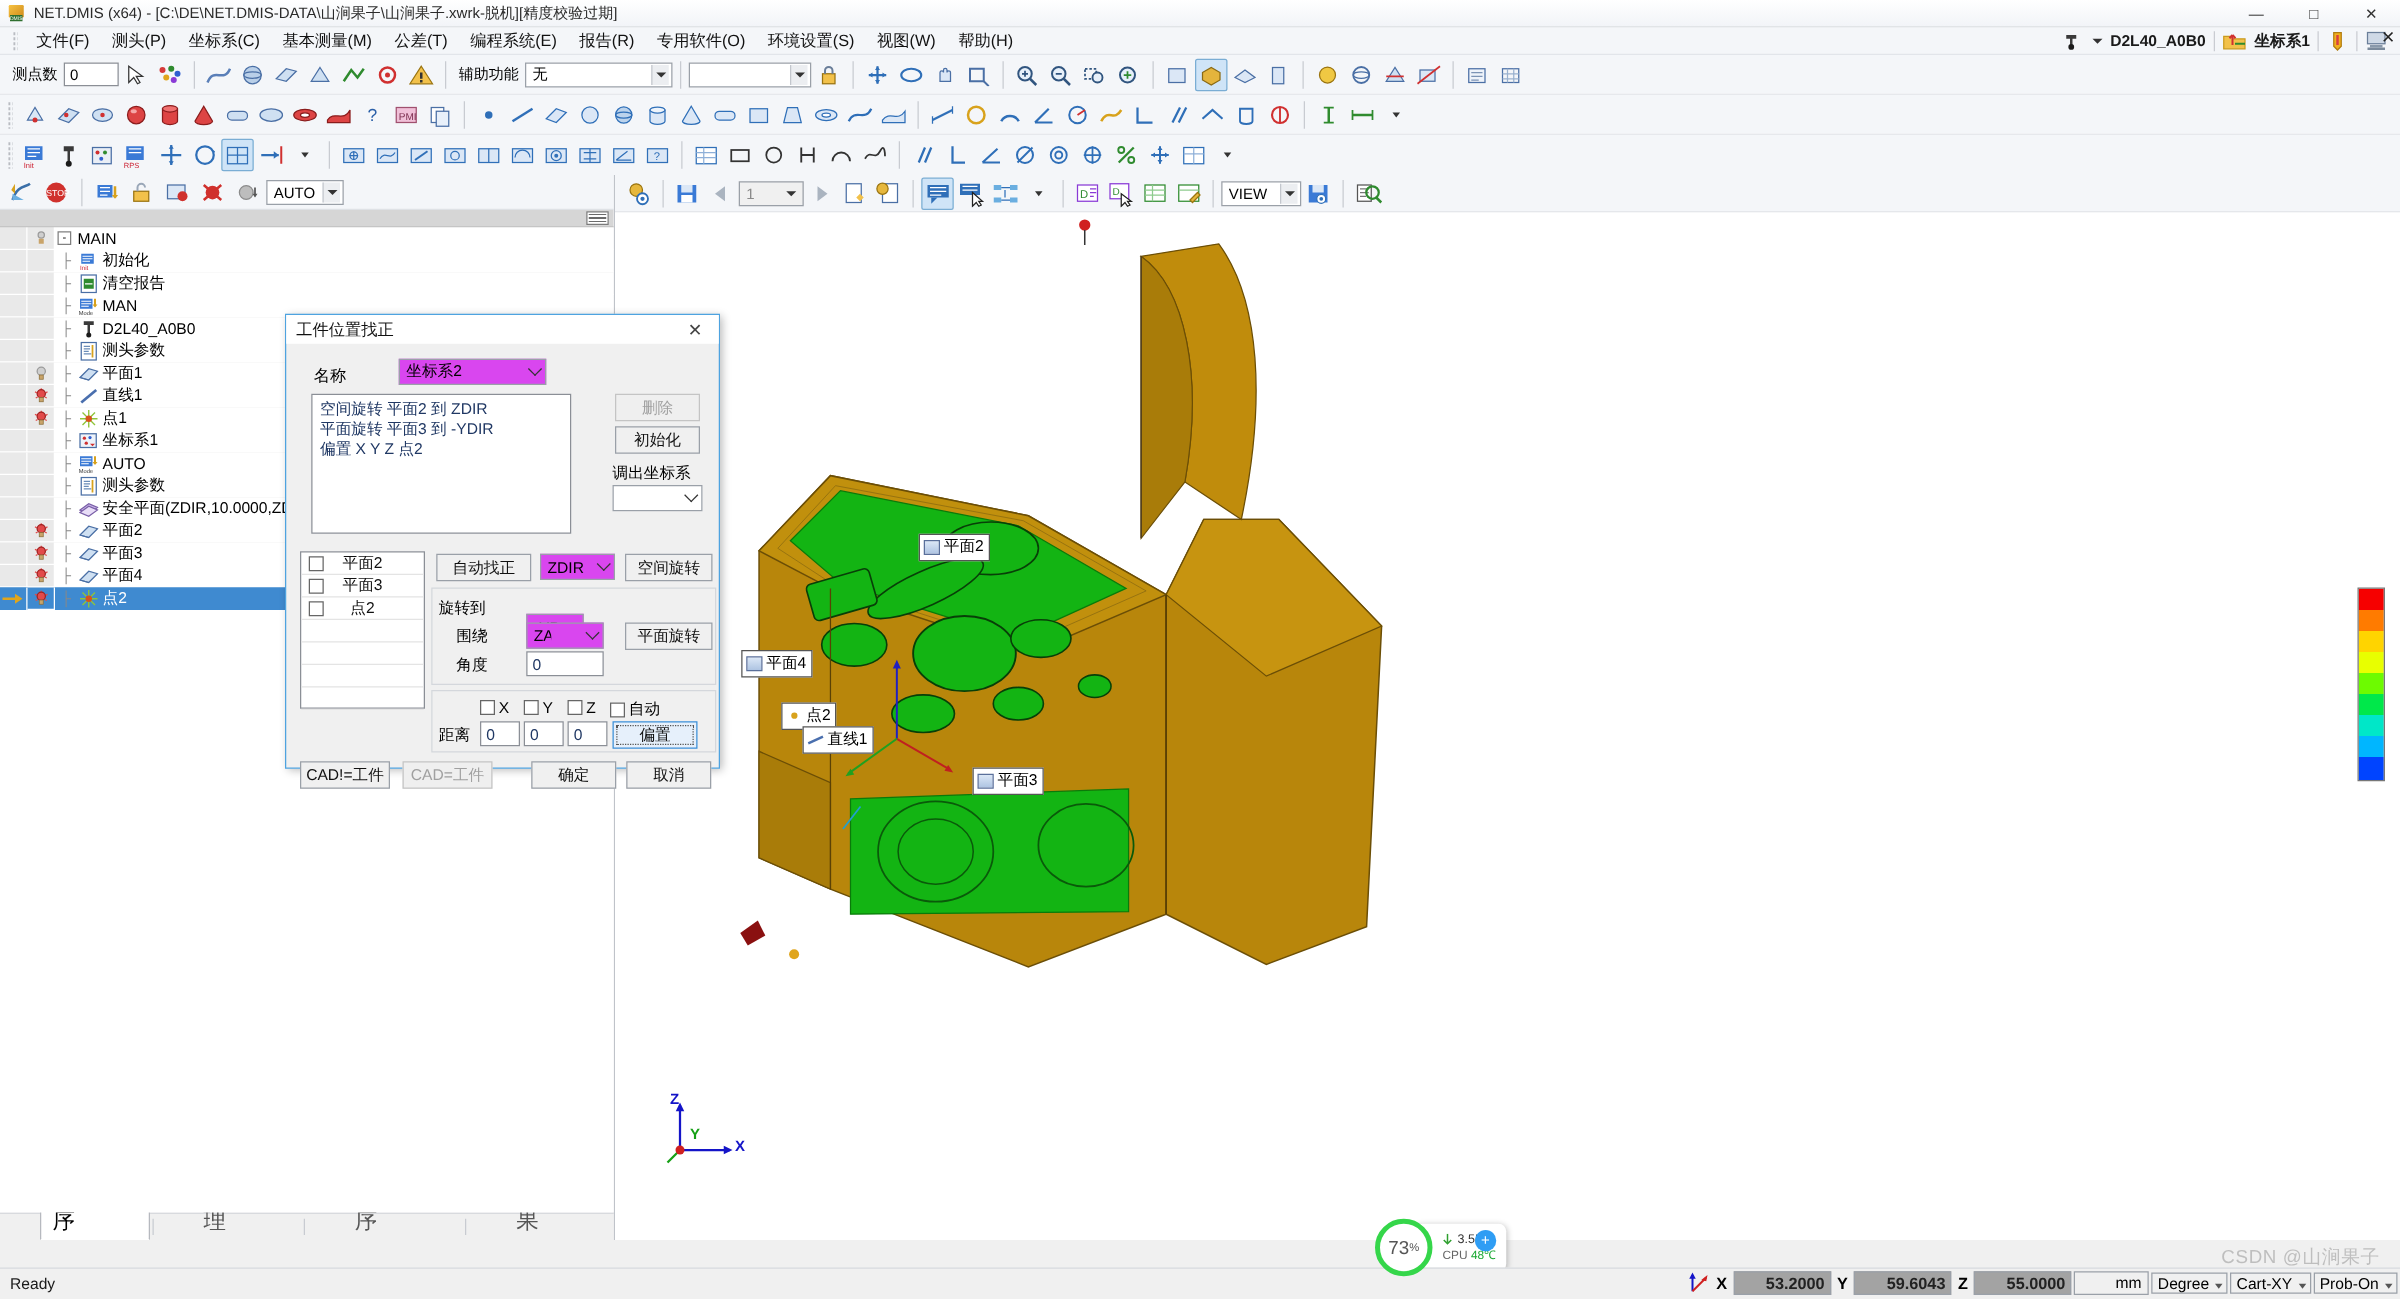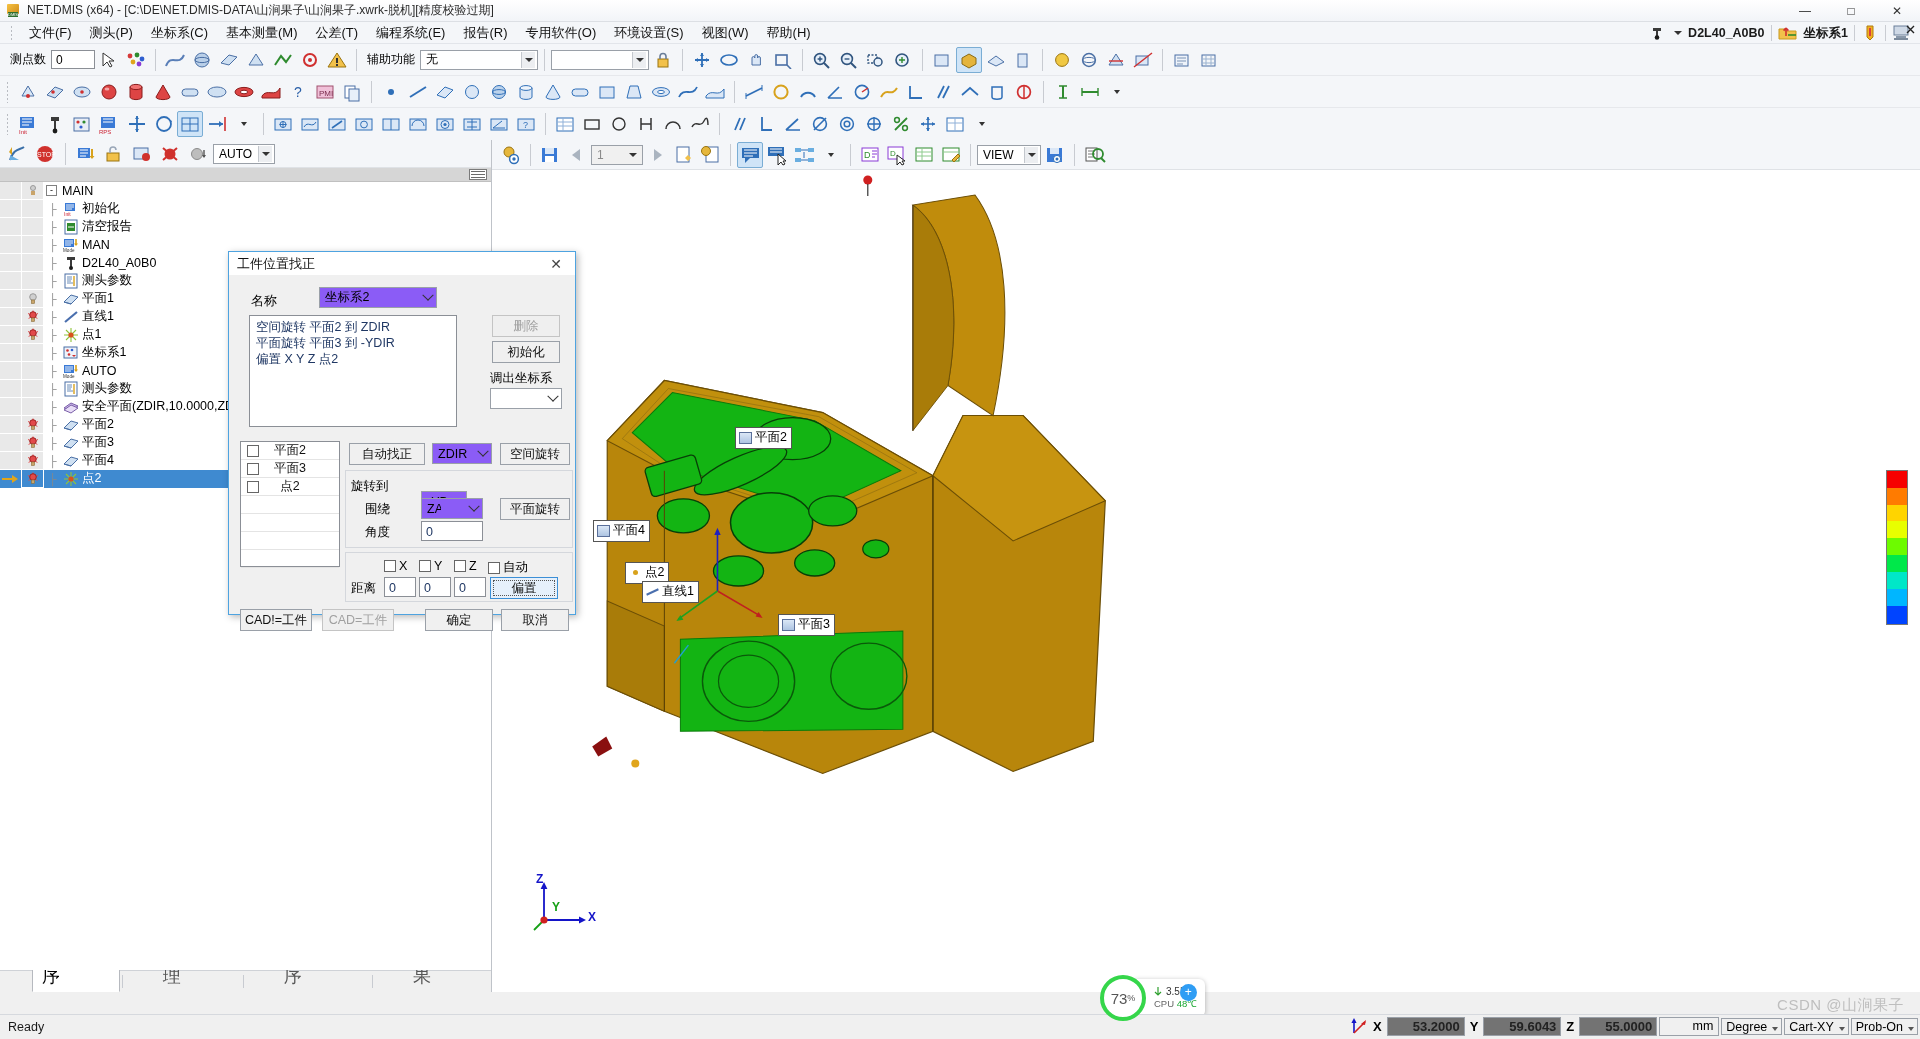--- a/index.html
+++ b/index.html
@@ -134,21 +134,21 @@
 
   
   .triad { position:absolute; }
   .triad .lbl { position:absolute; font-size:12px; font-weight:bold; }
 
   
   .statusbar { position:absolute; left:0; right:0; bottom:0; height:25px;
      background:#f0f0f0; border-top:1px solid #d6d9de; display:flex; align-items:center; }
   .status-left { padding-left:8px; font-size:12.5px; color:#1a1a1a; }
   .status-right { position:absolute; right:2px; top:1px; display:flex; align-items:center; gap:2px; }
-  .coordbox { height:19px; min-width:78px; border:1px solid #9aa0a8; background:#737373;
+  .coordbox { height:19px; min-width:78px; border:1px solid #9aa0a8; background:#a3a3a3;
      font-size:13px; font-family:"Liberation Sans", sans-serif; font-weight:bold;
      text-align:right; padding:0 4px; line-height:17px; color:#222; }
   .axname { font-size:13px; font-weight:bold; padding:0 3px; }
   .unitbox { height:19px; border:1px solid #9aa0a8; background:#f0f0f0; font-size:12.5px;
      padding:0 5px; line-height:17px; min-width:60px; text-align:right; }
   .sbcombo { height:17px; border:1px solid #9aa0a8; background:#f0f0f0; font-size:12.5px;
      padding:0 14px 0 4px; line-height:17px; position:relative; min-width:52px; }
   .sbcombo::after{content:"";position:absolute;right:3px;top:8px;
      border-left:3px solid transparent;border-right:3px solid transparent;border-top:4px solid #555;}
 
@@ -173,21 +173,21 @@
   
   .dialog { position:absolute; left:228px; top:232px; width:348px; height:364px;
      background:#f0f0f0; border:1px solid #4ea3e0; box-shadow:2px 2px 7px rgba(0,0,0,.28);margin-top:19px; }
   .dlg-title { height:23px; background:#fff; display:flex; align-items:center;
      padding:0 4px 0 8px; }
   .dlg-title .t { flex:1; font-size:13px; color:#111; }
   .dlg-close { width:30px;height:20px;display:flex;align-items:center;justify-content:center;
      font-size:14px;color:#444; }
   .dlg-body { position:absolute; left:0; right:0; top:23px; bottom:0; }
   .fld-lbl { font-size:13px; }
-  .combo { border:1px solid #9aa0a8; background:#8b5cf6; height:21px; font-size:12.5px;
+  .combo { border:1px solid #9aa0a8; background:#d946ef; height:21px; font-size:12.5px;
      display:flex; align-items:center; padding:0 0 0 5px; }
   .combo .cv { flex:1; white-space:nowrap; overflow:hidden; }
   .combo .cb { width:17px;height:19px;display:flex;align-items:center;justify-content:center; }
   .chev { width:8px;height:8px;border-right:1.6px solid #333;border-bottom:1.6px solid #333;
      transform:rotate(45deg) translate(-2px,-2px); }
   .combo.white { background:#fff; }
   .txtbox { border:1px solid #8b8f96; background:#fff; font-size:12.5px; height:20px;
      padding:1px 4px; line-height:18px; color:#203864; }
   .listbox { border:1px solid #8b8f96; background:#fff; overflow:hidden; }
   .listline { font-size:12.5px; color:#203864; padding:0 4px; line-height:16px; white-space:nowrap; }

